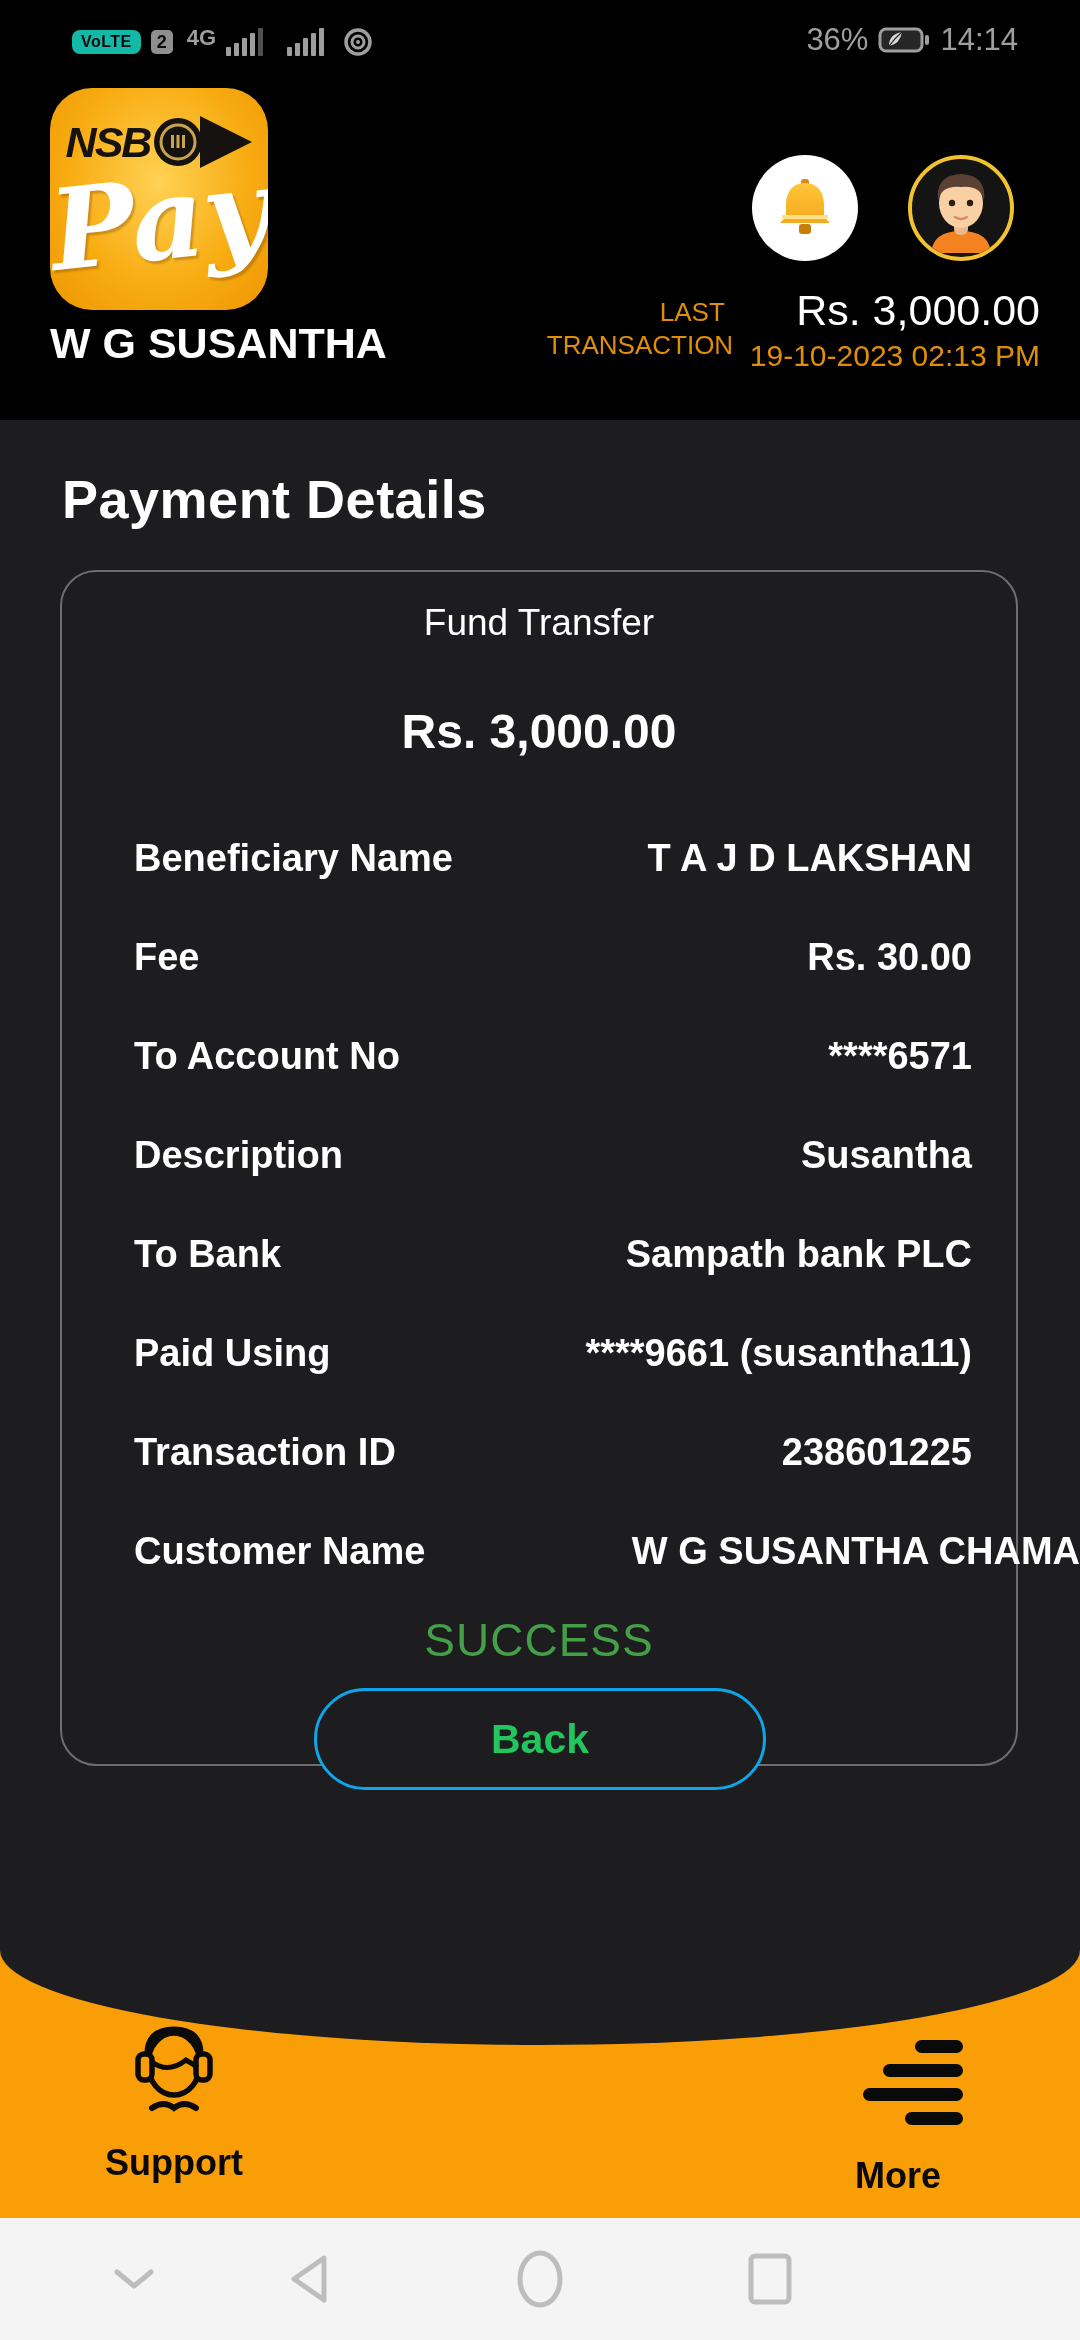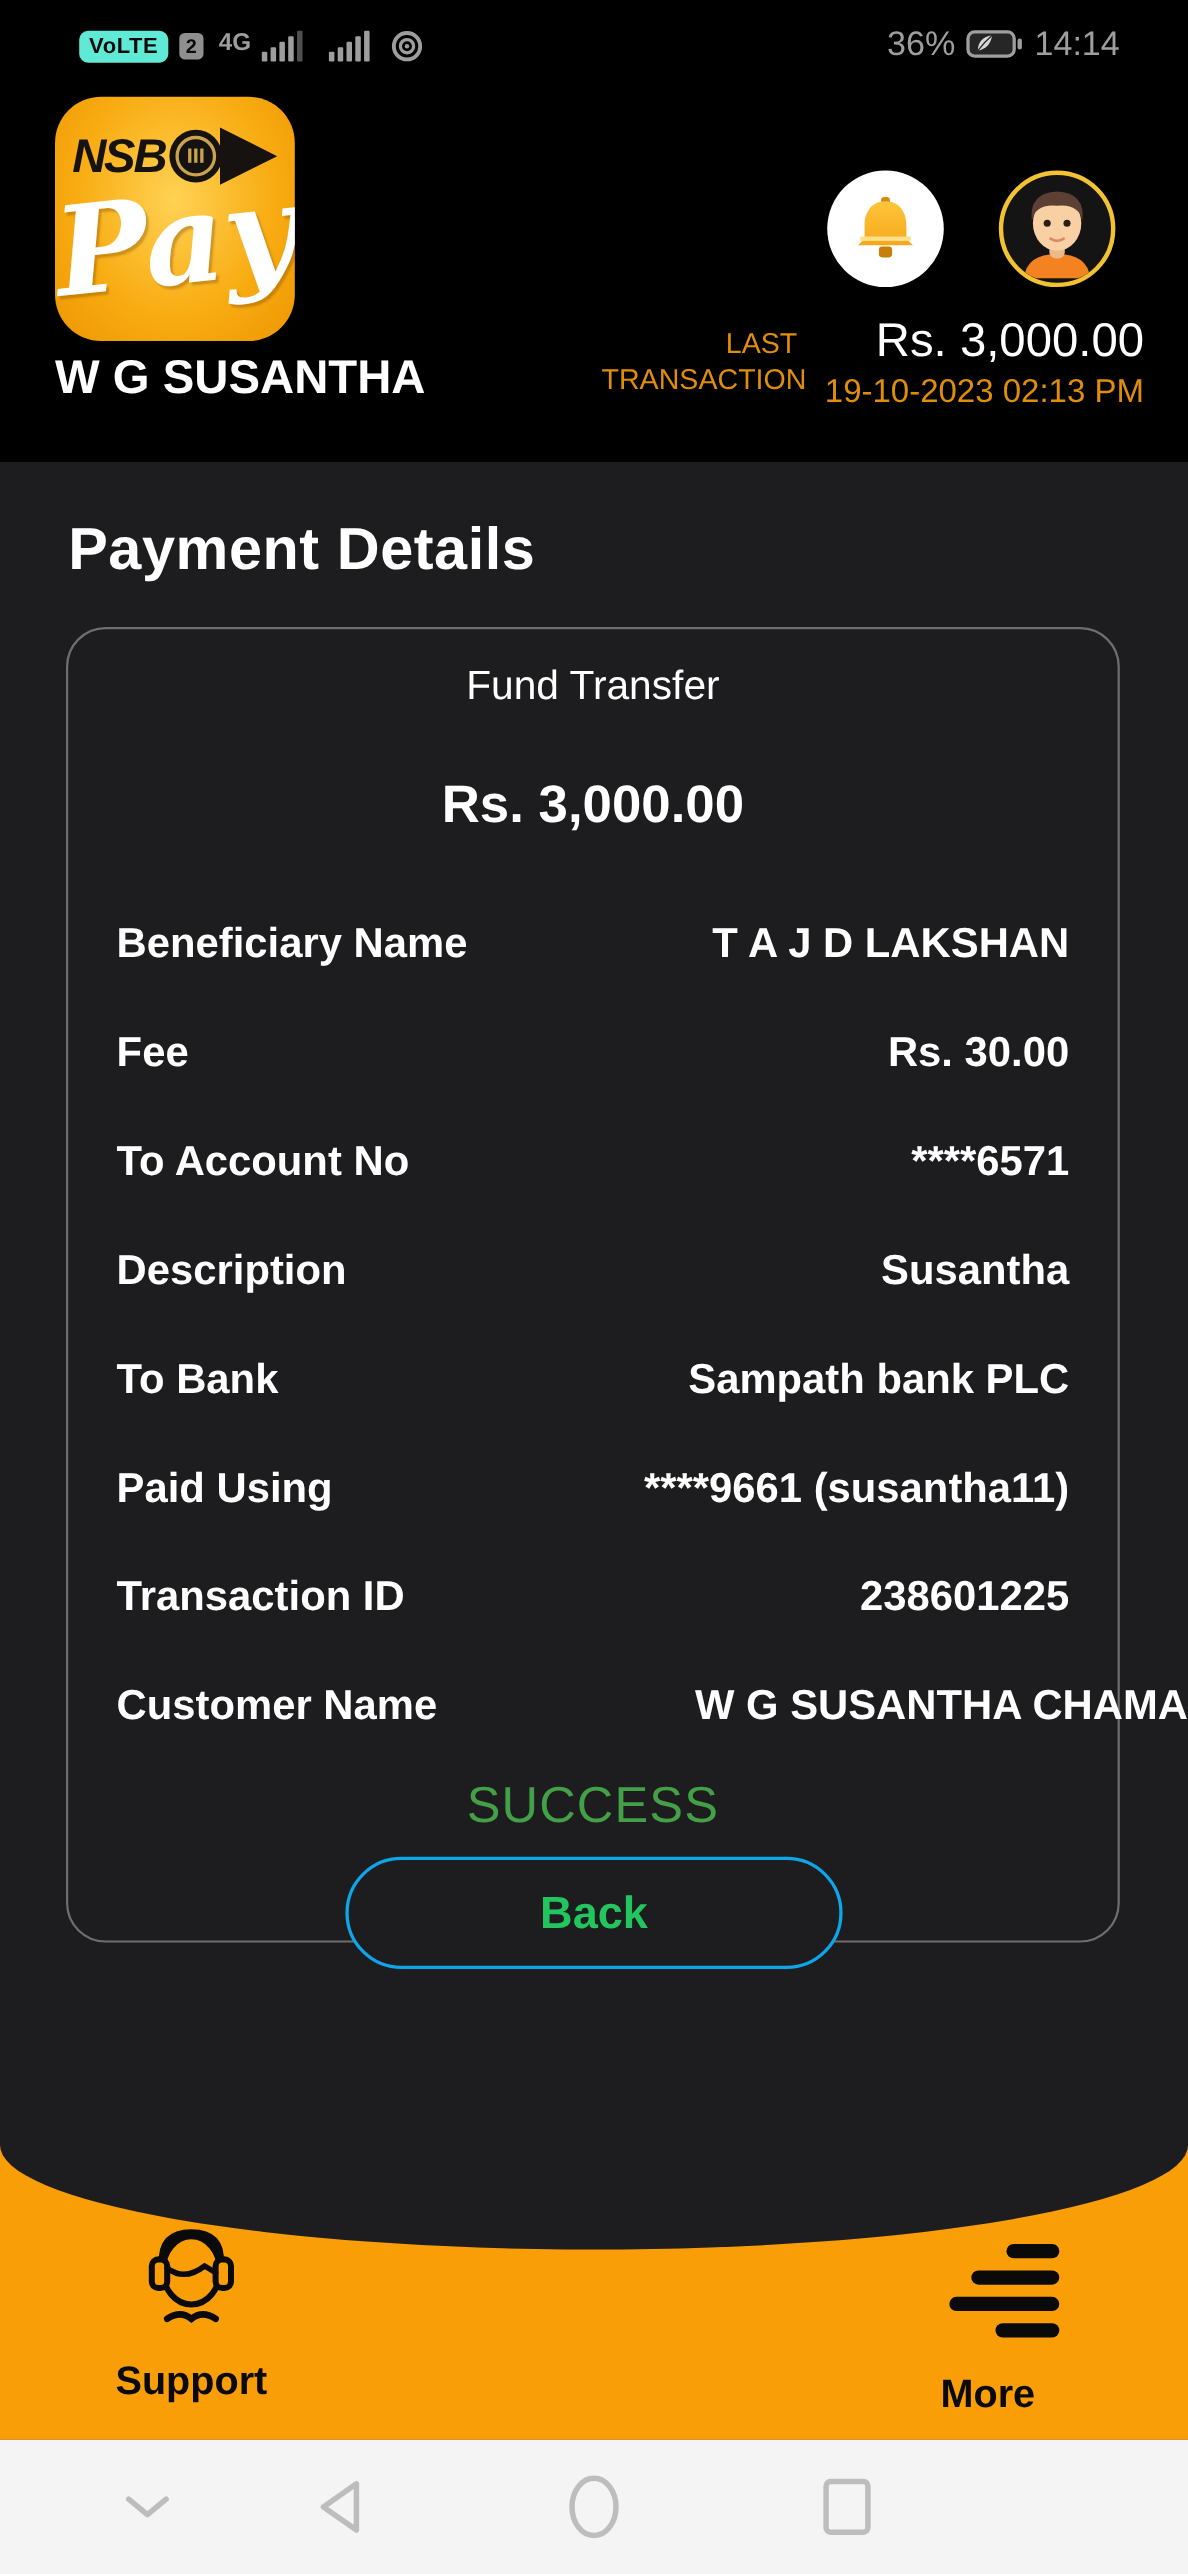--- a/index.html
+++ b/index.html
@@ -6,21 +6,21 @@
   .screen{
     position:relative;width:1080px;height:2340px;overflow:hidden;
     background:#000;font-family:"Liberation Sans",sans-serif;color:#fff;
   }
   
   .footer-orange{position:absolute;left:0;top:1900px;width:1080px;height:318px;background:#FA9E08;}
   .dark-body{position:absolute;left:0;top:420px;width:1080px;height:1625px;background:#1D1D1F;
     border-radius:0 0 50% 50% / 0 0 95px 95px;}
   
   .status-left{position:absolute;left:72px;top:26px;display:flex;align-items:center;gap:10px;color:#9E9E9E;}
-  .volte{background:#5eead4;color:#0a0a0a;font-weight:bold;font-size:20px;border-radius:8px;padding:3px 9px;letter-spacing:.5px;}
+  .volte{background:#14b8a6;color:#0a0a0a;font-weight:bold;font-size:16px;border-radius:8px;padding:3px 9px;letter-spacing:.5px;}
   .simbadge{background:#8F8F8F;color:#0a0a0a;font-weight:bold;font-size:18px;border-radius:5px;width:22px;height:24px;display:flex;align-items:center;justify-content:center;}
   .nettype{font-size:22px;font-weight:bold;color:#9E9E9E;line-height:.9;margin-left:4px;align-self:flex-start;margin-top:2px;}
   .sigbars{display:flex;align-items:flex-end;gap:3px;height:28px;}
   .sigbars span{width:5px;background:#9E9E9E;border-radius:1px;display:block;}
   .sigbars .b1{height:9px}.sigbars .b2{height:13px}.sigbars .b3{height:18px}.sigbars .b4{height:23px}.sigbars .b5{height:28px}
   .sigbars .dim{background:#4f4f4f}
   .status-right{position:absolute;right:62px;top:22px;display:flex;align-items:center;gap:10px;color:#9E9E9E;font-size:31px;}
   
   .logo{position:absolute;left:50px;top:88px;width:218px;height:222px;border-radius:42px;overflow:hidden;
     background:radial-gradient(ellipse at 50% 42%,#FFD254 0%,#F8AC12 58%,#EE9602 100%);}
@@ -37,21 +37,21 @@
   .last-tx{position:absolute;top:286px;right:40px;display:flex;align-items:flex-start;gap:25px;text-align:right;}
   .last-tx-label{width:178px;font-size:26px;line-height:1.25;color:#E08E08;font-weight:500;margin-top:10px;}
   .last-amount{font-size:43px;color:#fff;font-weight:500;}
   .last-date{font-size:30px;color:#E08E08;margin-top:4px;font-weight:500;}
   
   .page-title{position:absolute;left:62px;top:468px;font-size:54px;font-weight:bold;letter-spacing:.5px;}
   .card{position:absolute;left:60px;top:570px;width:958px;height:1196px;box-sizing:border-box;
     border:2px solid #6E6E6E;border-radius:36px;padding:0 44px;}
   .card-title{margin-top:30px;text-align:center;font-size:37px;font-weight:500;}
   .card-amount{margin-top:60px;text-align:center;font-size:48px;font-weight:bold;}
-  .rows{margin-top:50px;}
+  .rows{margin-top:50px;margin-left:28px;}
   .row{height:99px;display:flex;justify-content:space-between;align-items:center;font-size:38px;font-weight:bold;}
   .row-label,.row-value{white-space:nowrap;}
   .row-customer{justify-content:flex-start;}
   .row-customer .row-value{flex:1;text-align:right;margin-right:-108px;}
   .status-success{margin-top:12px;text-align:center;font-size:46px;font-weight:500;letter-spacing:1px;color:#43A047;}
   .back-btn{position:absolute;left:314px;top:1688px;width:452px;height:102px;box-sizing:border-box;
     border:3px solid #0ea5e9;border-radius:72px;background:#1D1D1F;display:flex;align-items:center;justify-content:center;
     font-size:41px;font-weight:bold;color:#22c55e;}
   
   .support{position:absolute;left:96px;top:2022px;width:156px;text-align:center;color:#0a0a0a;}

